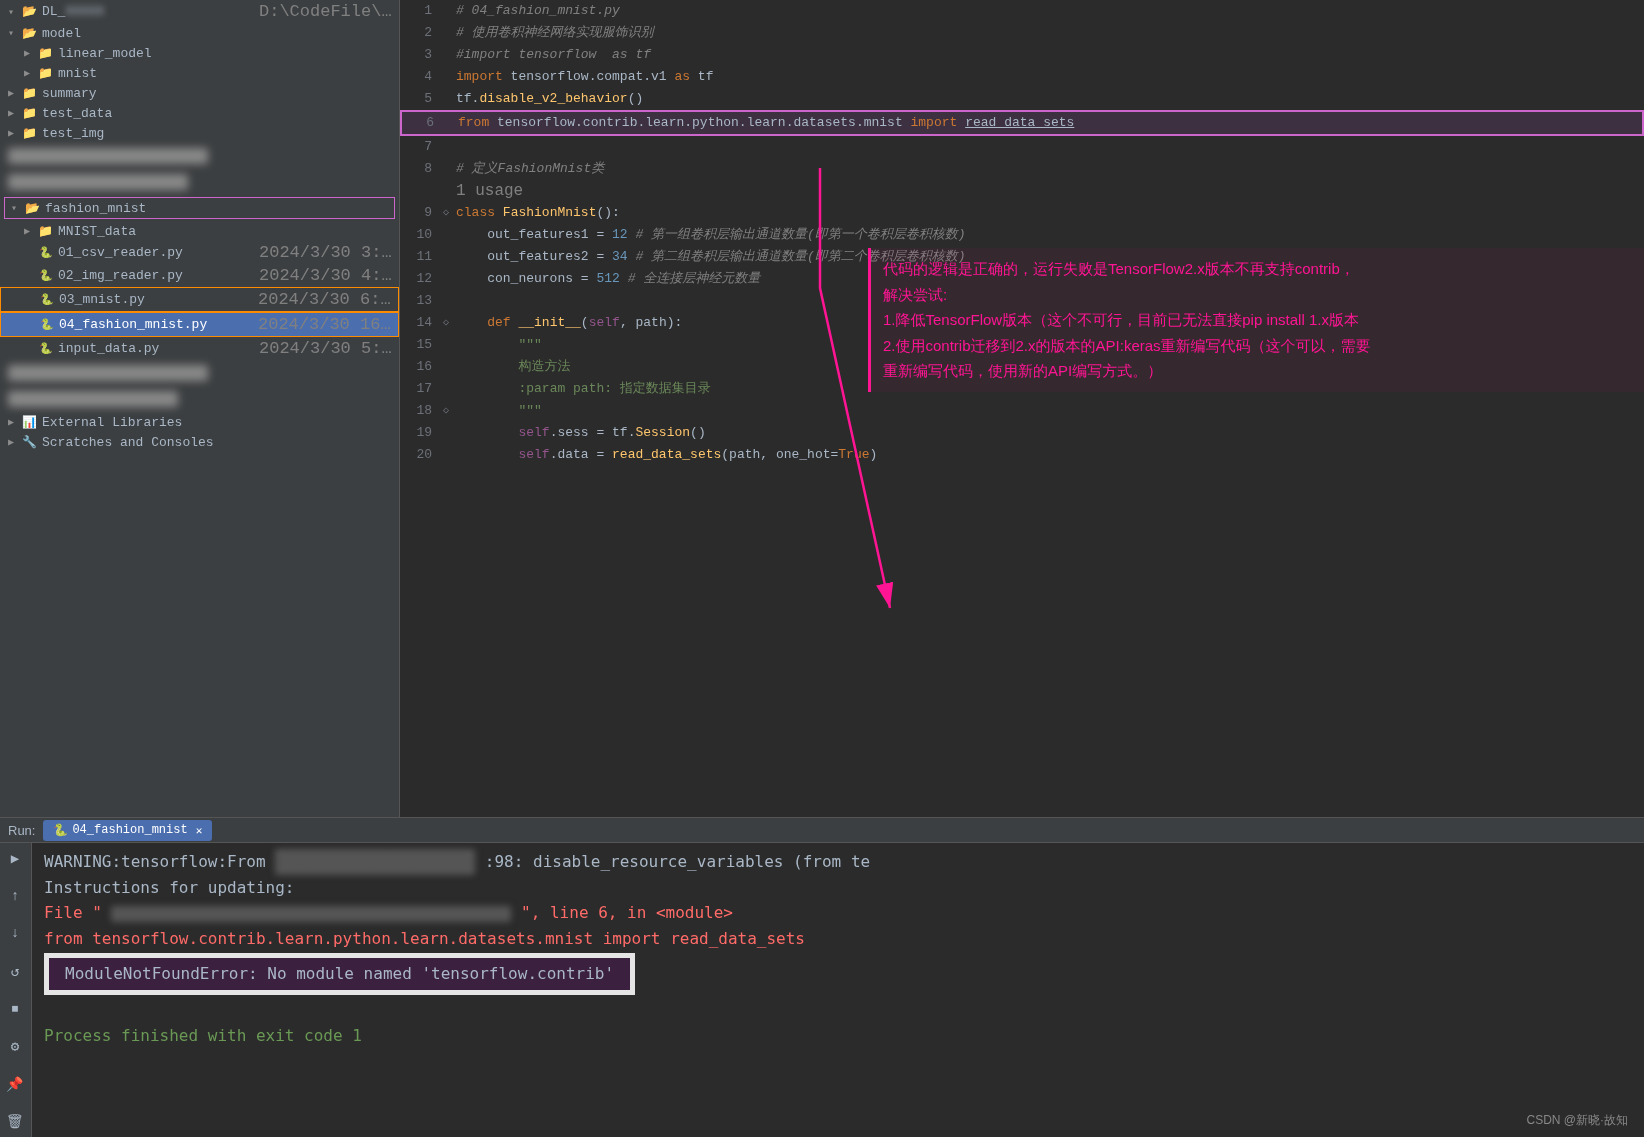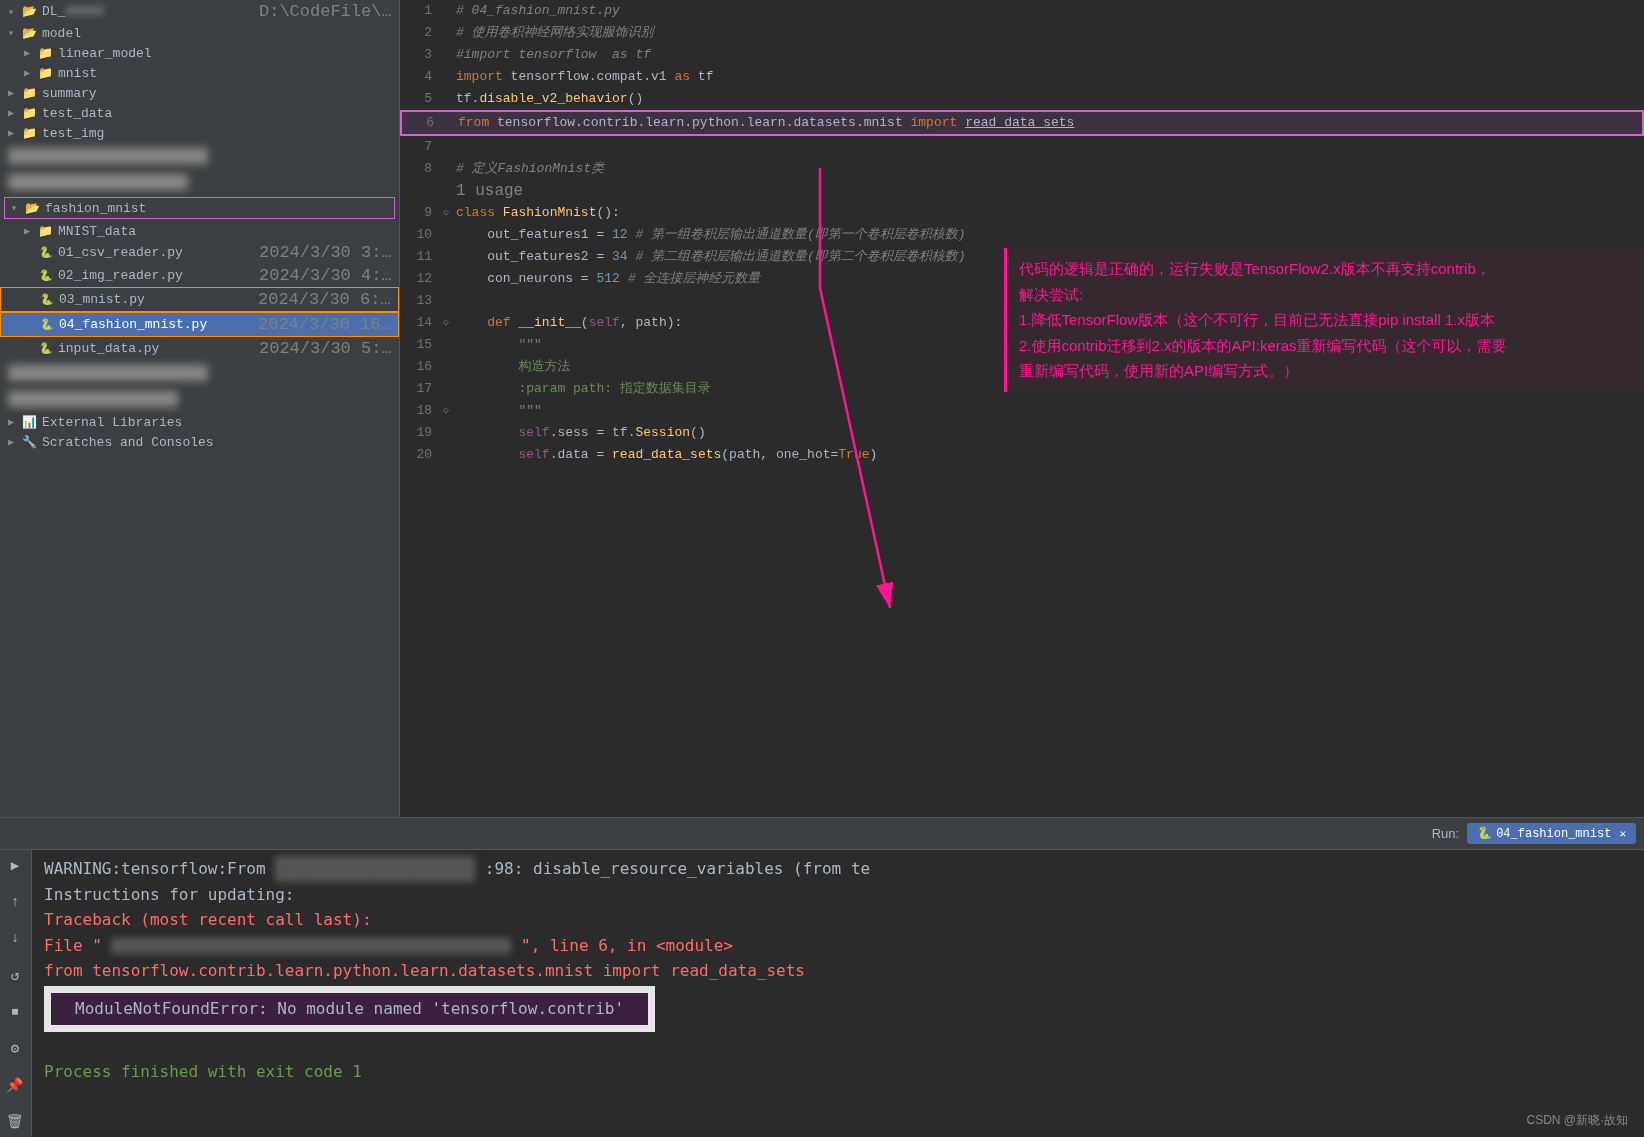--- a/index.html
+++ b/index.html
@@ -151,23 +151,22 @@
       display: flex;
       flex-direction: column;
     }
 
     .run-tab-bar {
       display: flex;
       align-items: center;
       background: #3c3f41;
       border-bottom: 1px solid #555;
       padding: 0 8px;
-      height: 32px;
+      height: 25px;
       gap: 8px;
-      justify-content: flex-end;
     }
 
     .run-label {
       color: #a9b7c6;
       font-size: 13px;
       font-family: Arial, sans-serif;
     }
 
     .run-tab {
       display: flex;
@@ -512,21 +511,21 @@
       <svg width="200" height="520" style="position:absolute; left:-60px; top:-80px;">
         <defs>
           <marker id="arrowhead" markerWidth="10" markerHeight="7" refX="10" refY="3.5" orient="auto">
             <polygon points="0 0, 10 3.5, 0 7" fill="#ff1493"></polygon>
           </marker>
         </defs>
         <path d="M 80 0 L 80 120 L 150 440" stroke="#ff1493" stroke-width="2.5" fill="none" marker-end="url(#arrowhead)"></path>
       </svg>
     </div>
 
-    <div class="annotation-box" style="top: 248px; right:0; width: 640px;">
+    <div class="annotation-box" style="top: 248px; right:0; width: 776px;">
       <div style="font-family: 'Microsoft YaHei', SimSun, Arial, sans-serif; font-size:15px; color:#ff1493; line-height:1.7;">
         代码的逻辑是正确的，运行失败是TensorFlow2.x版本不再支持contrib，<br>
         解决尝试:<br>
         1.降低TensorFlow版本（这个不可行，目前已无法直接pip install 1.x版本<br>
         2.使用contrib迁移到2.x的版本的API:keras重新编写代码（这个可以，需要<br>
         重新编写代码，使用新的API编写方式。）
       </div>
     </div>
   </div>
 </div>
@@ -558,32 +557,29 @@
     <div class="run-console">
       <div>
         <span class="console-warning">WARNING:tensorflow:From </span>
         <span style="filter:blur(3px); background:#555; color:#555; border-radius:2px; display:inline-block; width:200px;">XXXXXXXXXXXXXXXXXX</span>
         <span class="console-warning">                        :98: disable_resource_variables (from te</span>
       </div>
       <div>
         <span class="console-warning">Instructions for updating:</span>
       </div>
       <div>
-        <span class="console-error">Traceback (most recent call last):</span>
-      </div>
-      <div>
         <span class="console-error">  File "</span>
         <span style="filter:blur(3px); background:#555; color:#555; border-radius:2px; display:inline-block; width:400px; height:16px; vertical-align:middle;"></span>
         <span class="console-error">", line 6, in &lt;module&gt;</span>
       </div>
       <div>
         <span class="console-error">    from tensorflow.contrib.learn.python.learn.datasets.mnist import read_data_sets</span>
       </div>
       <div>
-        <span class="console-highlight-line" style="border: 7px solid #e5e5e5; display:inline-block; padding: 3px 24px; background: #3c2040;">
+        <span class="console-highlight-line" style="border: 5px solid #e5e5e5; display:inline-block; padding: 3px 16px; background: #3c2040;">
           ModuleNotFoundError: No module named 'tensorflow.contrib'
         </span>
       </div>
       <div>&nbsp;</div>
       <div>
         <span class="console-green">Process finished with exit code 1</span>
       </div>
     </div>
   </div>
 </div>

